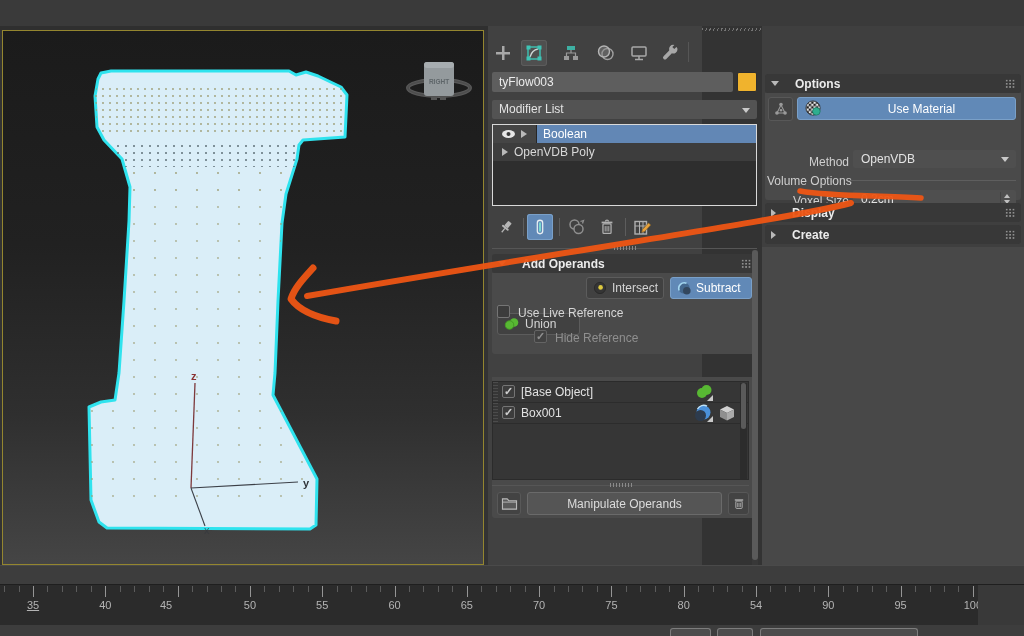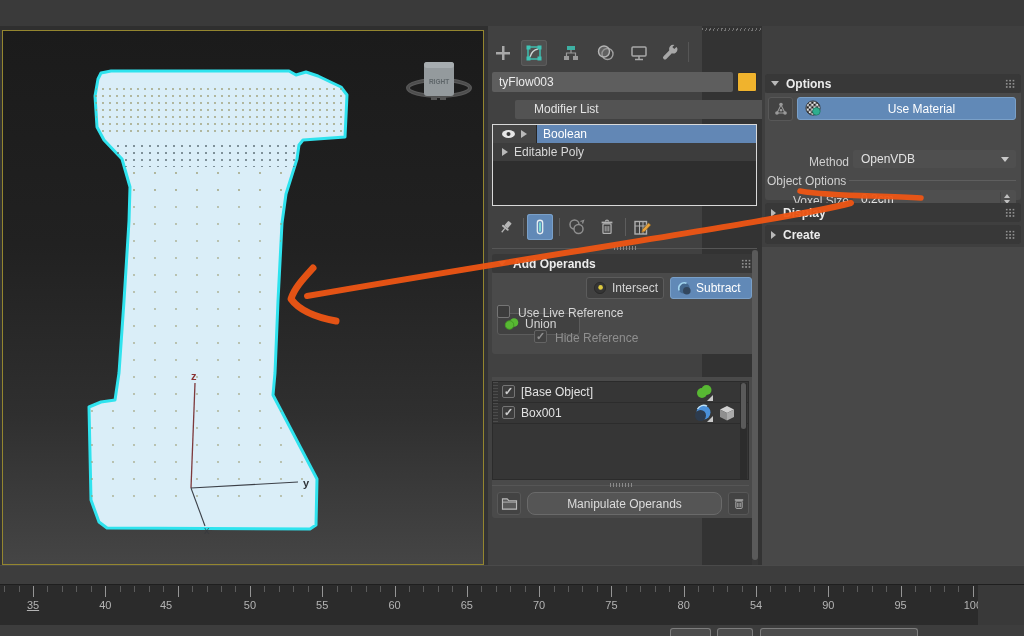--- a/index.html
+++ b/index.html
@@ -50,21 +50,21 @@
   .stack-toolbar{left:0;top:188px;width:270px;height:28px;}
   .st-btn{position:absolute;top:0;width:26px;height:26px;display:flex;align-items:center;justify-content:center;border-radius:3px;}
   .st-btn.blue{background:#6189b7;box-shadow:inset 0 0 0 1px #7aa0c8;}
   .st-sep{position:absolute;top:4px;width:1px;height:18px;background:#5d5d5d;}
 
   .divider{height:1px;background:#565656;position:absolute;}
   .divider .grip{position:absolute;left:50%;top:-2px;width:22px;height:4px;margin-left:-11px;
     background:repeating-linear-gradient(90deg,#8a8a8a 0 1px,transparent 1px 3px);}
 
   .rollout-header{position:absolute;height:19px;background:#383838;border-radius:3px;
-    display:flex;align-items:center;padding:0 6px;box-sizing:border-box;gap:7px;}
+    display:flex;align-items:center;padding:0 6px;box-sizing:border-box;gap:16px;}
   .rollout-header .title{font-weight:bold;font-size:12px;color:#ececec;}
   .rollout-body{position:absolute;background:#4a4a4a;border-radius:0 0 3px 3px;}
   .tri-down{width:0;height:0;border-left:4px solid transparent;border-right:4px solid transparent;border-top:5px solid #b9b9b9;}
   .tri-rt{width:0;height:0;border-top:4px solid transparent;border-bottom:4px solid transparent;border-left:5px solid #b9b9b9;}
   .grid-dots{position:absolute;right:6px;top:5px;width:10px;height:9px;
     background-image:radial-gradient(#8f8f8f 1px,transparent 1.1px);background-size:3.4px 3.2px;}
 
   .op-btn{position:absolute;height:22px;background:#414141;border:1px solid #5c5c5c;border-radius:3px;
     box-sizing:border-box;display:flex;align-items:center;padding-left:6px;gap:5px;color:#d4d4d4;font-size:12px;}
   .op-btn.active{background:#6189b7;border-color:#7aa0c8;color:#fff;}
@@ -74,21 +74,21 @@
   .checkbox.checked::after{content:"\2713";position:absolute;left:1px;top:-1px;font-size:11px;color:#cfcfcf;font-weight:bold;}
   .checkbox.dim{border-color:#646464;background:#424242;}
   .checkbox.dim.checked::after{color:#8f8f8f;}
 
   .oplist{position:absolute;background:#363636;border:1px solid #2b2b2b;box-sizing:border-box;}
   .oplist-row{position:relative;height:20px;border-bottom:1px solid #2c2c2c;display:flex;align-items:center;}
   .drag-strip{position:absolute;left:0;top:0;width:5px;height:100%;
     background:repeating-linear-gradient(180deg,#555 0 1px,transparent 1px 3px);opacity:.7;}
   .oplist-label{color:#e2e2e2;font-size:12px;margin-left:28px;}
 
-  .panel-btn{position:absolute;background:#555555;border:1px solid #6a6a6a;border-radius:8px;box-sizing:border-box;
+  .panel-btn{position:absolute;background:#555555;border:1px solid #6a6a6a;border-radius:3px;box-sizing:border-box;
     display:flex;align-items:center;justify-content:center;color:#dcdcdc;font-size:12px;}
   .icon-btn{position:absolute;background:#434343;border:1px solid #585858;border-radius:3px;box-sizing:border-box;
     display:flex;align-items:center;justify-content:center;}
 
   .scroll-thumb{position:absolute;background:#5a5a5a;border-radius:3px;}
   .scroll-track{position:absolute;background:#2c2c2c;}
 
   .right-label{position:absolute;color:#cfcfcf;font-size:12px;text-align:right;}
   .group-line{position:absolute;height:1px;background:#5e5e5e;}
   .spinner{position:absolute;right:3px;top:2px;bottom:2px;width:12px;border-left:1px solid #444;
@@ -208,41 +208,41 @@
       <svg width="20" height="20" viewBox="0 0 20 20">
         <path d="M16.5 6.2a4.3 4.3 0 0 1-5.6 4.1l-5.6 5.6a1.9 1.9 0 0 1-2.7-2.7l5.6-5.6A4.3 4.3 0 0 1 13.4 2l-2.1 2.1 2 2 2.1-2.1c.7.6 1.1 1.3 1.1 2.2z" fill="#a8a8a8"></path>
       </svg>
     </div>
     <div class="tab-sep" style="left:200px;"></div>
   </div>
 
   <div class="abs name-field">tyFlow003</div>
   <div class="abs color-swatch" style="background:#f0b32d;"></div>
 
-  <div class="abs dropdown" style="left:4px;top:74px;width:265px;height:19px;line-height:19px;padding-left:19px;margin-left:23px;">
+  <div class="abs dropdown" style="left:4px;top:74px;width:265px;height:19px;line-height:19px;padding-left:7px;">
     <span>Modifier List</span>
     <span class="dd-arrow"></span>
   </div>
 
   <div class="abs stack-box">
     <div class="stack-row">
       <div class="left-cell">
         <svg width="15" height="10" viewBox="0 0 15 10">
           <ellipse cx="7.5" cy="5" rx="6.5" ry="4" fill="#e6e6e6"></ellipse>
           <circle cx="7.5" cy="5" r="2" fill="#3a3a3a"></circle>
         </svg>
         <span class="tri-right"></span>
       </div>
       <div class="row-selected" style="flex:1;height:100%;display:flex;align-items:center;">
         <span class="row-label">Boolean</span>
       </div>
     </div>
     <div class="stack-row row-plain">
       <span class="tri-right" style="margin-left:9px;"></span>
-      <span class="row-label">Editable Poly</span>
+      <span class="row-label">OpenVDB Poly</span>
     </div>
   </div>
 
   <div class="abs stack-toolbar">
     <div class="st-btn" style="left:5px;">
       <svg width="18" height="18" viewBox="0 0 20 20">
         <g transform="rotate(40 10 10)" fill="#b5b5b5">
           <rect x="7.5" y="3" width="5" height="7" rx="1"></rect>
           <rect x="5.5" y="10" width="9" height="2.2" rx="1"></rect>
           <rect x="9.4" y="12" width="1.4" height="5.5"></rect>
@@ -408,21 +408,21 @@
         <circle cx="9.5" cy="9.5" r="7.5" fill="url(#chk)" stroke="#2c2c2c" stroke-width="0.8"></circle>
         <circle cx="13" cy="13" r="4" fill="#2fae8f" stroke="#1d7a63" stroke-width="0.8"></circle>
       </svg>
       <span style="flex:1;text-align:center;">Use Material</span>
     </div>
     <div class="right-label" style="left:2px;top:62px;width:82px;">Method</div>
     <div class="dropdown abs" style="left:88px;top:57px;width:163px;height:18px;line-height:18px;padding-left:8px;background:#4f4f4f;">
       <span>OpenVDB</span>
       <span class="dd-arrow"></span>
     </div>
-    <div class="right-label" style="left:2px;top:81px;text-align:left;">Object Options</div>
+    <div class="right-label" style="left:2px;top:81px;text-align:left;">Volume Options</div>
     <div class="group-line" style="left:84px;top:87px;width:167px;"></div>
     <div class="right-label" style="left:2px;top:101px;width:82px;">Voxel Size</div>
     <div class="dropdown abs" style="left:88px;top:97px;width:163px;height:18px;line-height:18px;padding-left:8px;background:#4f4f4f;">
       <span>0,2cm</span>
       <span class="spinner">
         <span class="sp-up"></span>
         <span class="sp-dn"></span>
       </span>
     </div>
   </div>

